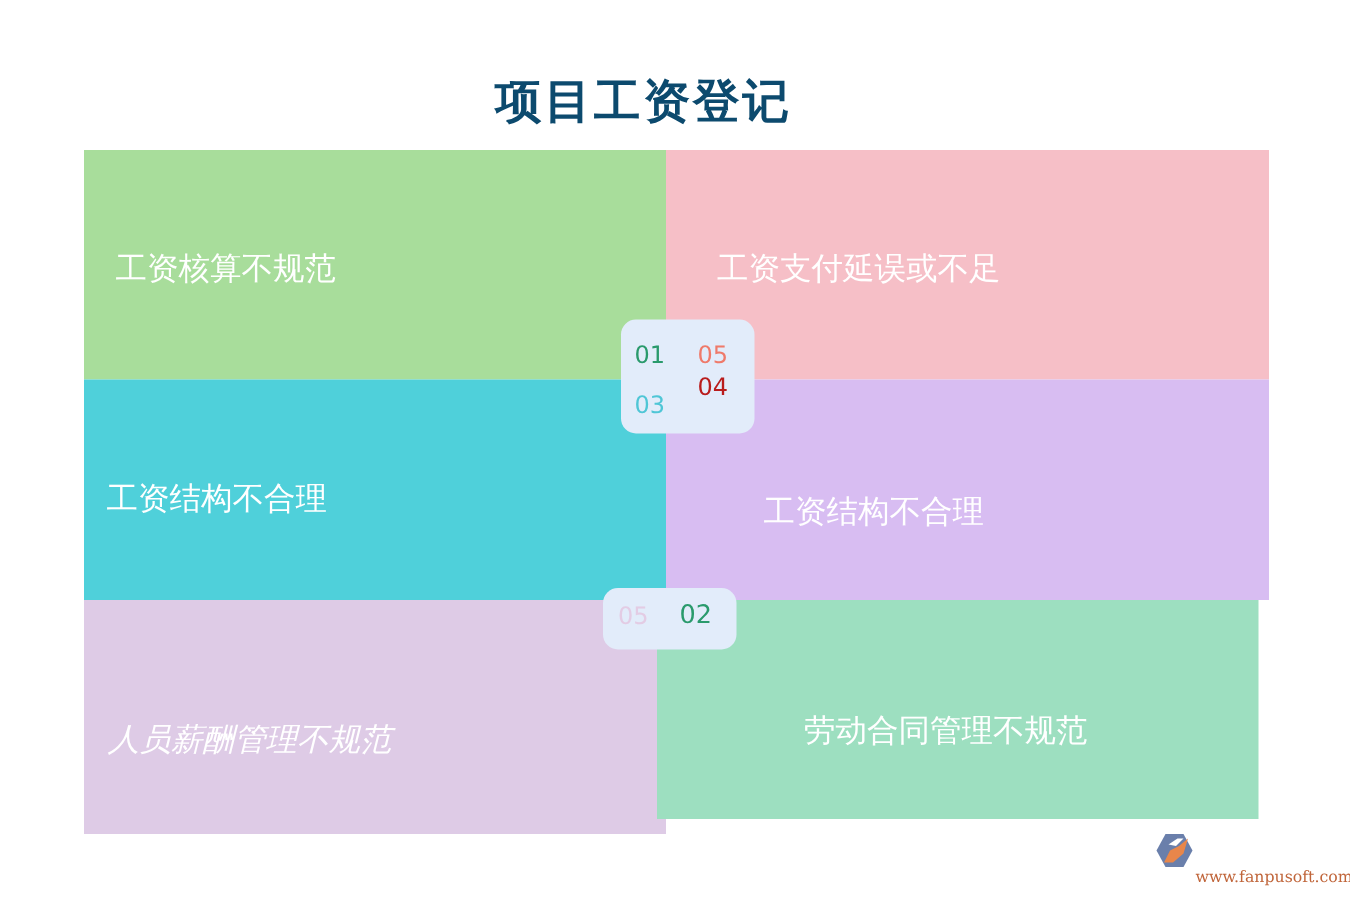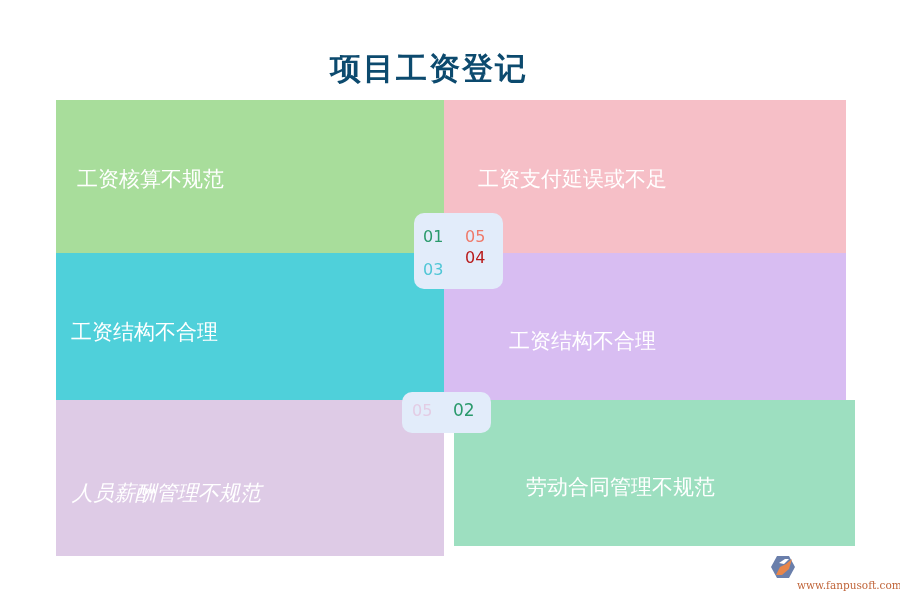--- a/index.html
+++ b/index.html
@@ -16,21 +16,21 @@
   .panel {
     position: absolute; color: #ffffff; font-family: "DejaVu Serif", "Liberation Serif", serif;
     font-size: 21px; display: flex; align-items: center; box-sizing: border-box;
   }
   .panel span { white-space: nowrap; }
   .p1 { left: 56px; top: 100px; width: 388px; height: 153px; padding-left: 21px; padding-top: 4px; }
   .p2 { left: 444px; top: 100px; width: 402px; height: 153px; padding-left: 34px; padding-top: 4px; }
   .p3 { left: 56px; top: 253px; width: 388px; height: 147px; padding-left: 15px; padding-top: 10px; }
   .p4 { left: 444px; top: 253px; width: 402px; height: 147px; padding-left: 65px; padding-top: 28px; }
   .p5 { left: 56px; top: 400px; width: 388px; height: 156px; padding-left: 16px; padding-top: 30px; font-style: italic; }
-  .p6 { left: 454px; top: 400px; width: 401px; height: 146px; padding-left: 72px; padding-top: 28px; }
+  .p6 { left: 438px; top: 400px; width: 401px; height: 146px; padding-left: 98px; padding-top: 28px; }
   .badge {
     position: absolute; background: #e2ecfa; border-radius: 10px;
     font-family: "DejaVu Sans", "Liberation Sans", sans-serif; font-size: 16px;
   }
   .badge span { position: absolute; }
   .b1 { left: 402px; top: 213px; width: 89px; height: 76px; margin-left: 12px; }
   .b2 { left: 402px; top: 392px; width: 89px; height: 41px; }
   .logo {
     position: absolute; left: 768px; top: 553px; width: 125px; height: 40px;
   }

